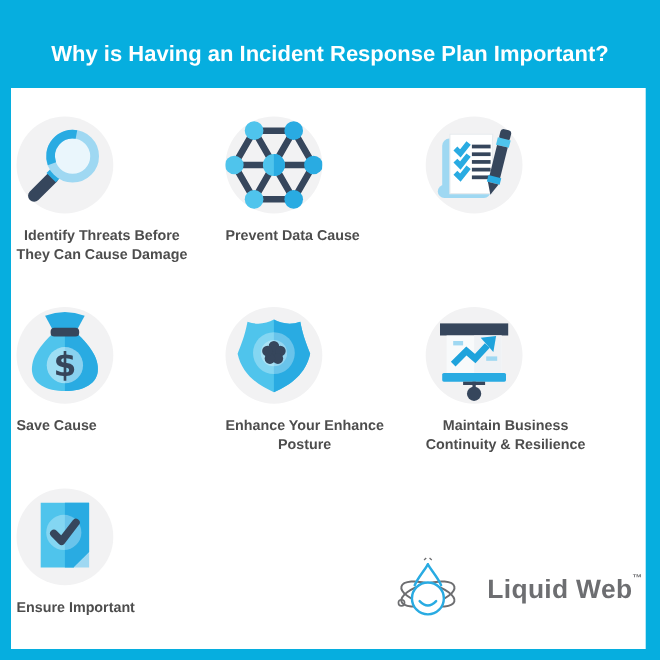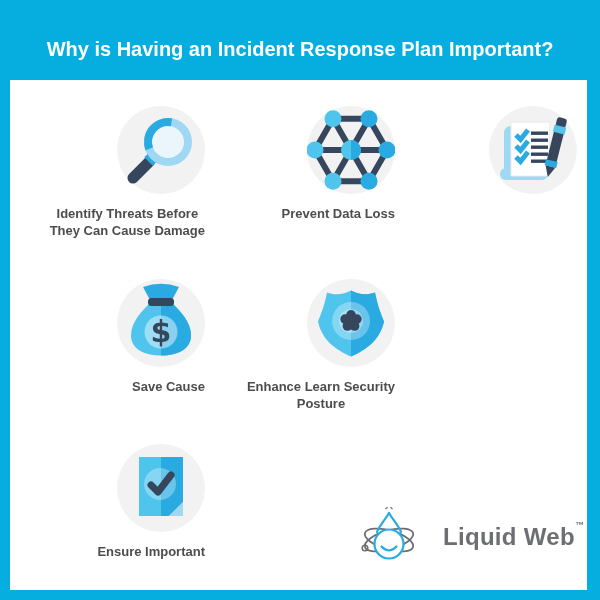--- a/index.html
+++ b/index.html
@@ -19,21 +19,21 @@
   html,body{width:600px;height:600px}
   body{
     background:var(--background-cyan);
     font-family:"Liberation Sans", sans-serif;
     position:relative;overflow:hidden;
   }
   .header{position:absolute;top:0;left:0;width:600px;height:92px;
     display:flex;align-items:center;justify-content:center}
   .title{color:#fff;font-size:20px;font-weight:bold;padding-top:6px;text-align:center;white-space:nowrap}
   .panel{position:absolute;left:10px;top:80px;width:577px;height:510px;background:var(--panel-white)}
-  .item{position:absolute;width:190px;display:flex;flex-direction:column;align-items:flex-end}
+  .item{position:absolute;width:190px;display:flex;flex-direction:column;align-items:flex-start}
   .i1{left:5px;top:26px}.i2{left:195px;top:26px}.i3{left:377px;top:26px}
   .i4{left:5px;top:199px}.i5{left:195px;top:199px}.i6{left:377px;top:199px}
   .i7{left:5px;top:364px}
   .icon-circle{width:88px;height:88px;border-radius:50%;background:var(--icon-circle-gray);
     display:flex;align-items:center;justify-content:center}
   .item-label{margin-top:12px;font-size:13px;font-weight:bold;color:var(--label-gray);
     text-align:center;line-height:1.28;white-space:pre-line}
   .logo{position:absolute;left:346px;top:426px;display:flex;align-items:center}
   .logo-text{font-size:24px;font-weight:bold;color:var(--logo-gray);letter-spacing:.3px;margin-left:21px}
   .logo-tm{font-size:9px;vertical-align:top;position:relative;top:-3px;font-weight:bold}
@@ -79,21 +79,21 @@
         <circle cx="26" cy="12.8" r="8.5" class="f-cyanl"></circle>
         <circle cx="62" cy="12.8" r="8.5" class="f-cyan"></circle>
         <circle cx="80" cy="44" r="8.5" class="f-cyan"></circle>
         <circle cx="62" cy="75.2" r="8.5" class="f-cyan"></circle>
         <circle cx="26" cy="75.2" r="8.5" class="f-cyanl"></circle>
         <circle cx="8" cy="44" r="8.5" class="f-cyanl"></circle>
         <circle cx="44" cy="44" r="10" class="f-cyanl"></circle>
         <path d="M44,34 A10,10 0 0 1 44,54 Z" class="f-cyan"></path>
       </svg>
     </div>
-    <div class="item-label">Prevent Data Loss</div>
+    <div class="item-label">Prevent Data Cause</div>
   </div>
 
   <div class="item i3">
     <div class="icon-circle">
       <svg class="icon" width="88" height="88" viewBox="0 0 88 88">
         <rect x="15" y="20" width="13" height="48" rx="6.5" class="f-pale"></rect>
         <rect x="11" y="62" width="48" height="12" rx="6" class="f-pale"></rect>
         <path d="M22,16 H61 C59.5,34 61.5,52 61,70 H22 Z" class="f-white" stroke="#E7EBEE" stroke-width="1"></path>
         <path d="M27,29 l4.5,4.5 7.5,-9.5" class="nf s-cyan" stroke-width="5"></path>
         <path d="M27,40 l4.5,4.5 7.5,-9.5" class="nf s-cyan" stroke-width="5"></path>
@@ -148,24 +148,43 @@
         <g class="f-navy">
           <circle cx="44" cy="42" r="5.5"></circle>
           <circle cx="44" cy="35.8" r="4.8"></circle>
           <circle cx="49.9" cy="40.1" r="4.8"></circle>
           <circle cx="47.6" cy="47" r="4.8"></circle>
           <circle cx="40.4" cy="47" r="4.8"></circle>
           <circle cx="38.1" cy="40.1" r="4.8"></circle>
         </g>
       </svg>
     </div>
-    <div class="item-label">Enhance Learn Security
+    <div class="item-label">Enhance Your Enhance
 Posture</div>
   </div>
 
+  <div class="item i6">
+    <div class="icon-circle">
+      <svg class="icon" width="88" height="88" viewBox="0 0 88 88">
+        <rect x="13" y="15" width="62" height="11" class="f-navy"></rect>
+        <rect x="19" y="26" width="50" height="34" class="f-screen"></rect>
+        <rect x="44" y="26" width="25" height="34" class="f-shade"></rect>
+        <rect x="25" y="31" width="9" height="4" class="f-pale"></rect>
+        <rect x="55" y="45" width="10" height="4" class="f-pale"></rect>
+        <path d="M25,52 L37,40 L45,47 L56,35" class="nf s-cyand" stroke-width="6"></path>
+        <polygon points="50,28 64,26.5 61.5,41" class="f-cyand"></polygon>
+        <rect x="15" y="60" width="58" height="8" rx="1.5" class="f-cyan"></rect>
+        <rect x="34" y="68" width="20" height="3" class="f-navy"></rect>
+        <rect x="42.5" y="68" width="3" height="9" class="f-navy"></rect>
+        <circle cx="44" cy="79" r="6.5" class="f-navy"></circle>
+      </svg>
+    </div>
+    <div class="item-label">Maintain Business
+Continuity &amp; Resilience</div>
+  </div>
 
   <div class="item i7">
     <div class="icon-circle">
       <svg class="icon" width="88" height="88" viewBox="0 0 88 88">
         <defs>
             <clipPath id="docR">
               <rect x="44" y="0" width="44" height="88"></rect>
             </clipPath>
           </defs>
         <path d="M22,13 H66 V58 L52,72 H22 Z" class="f-cyanl"></path>

